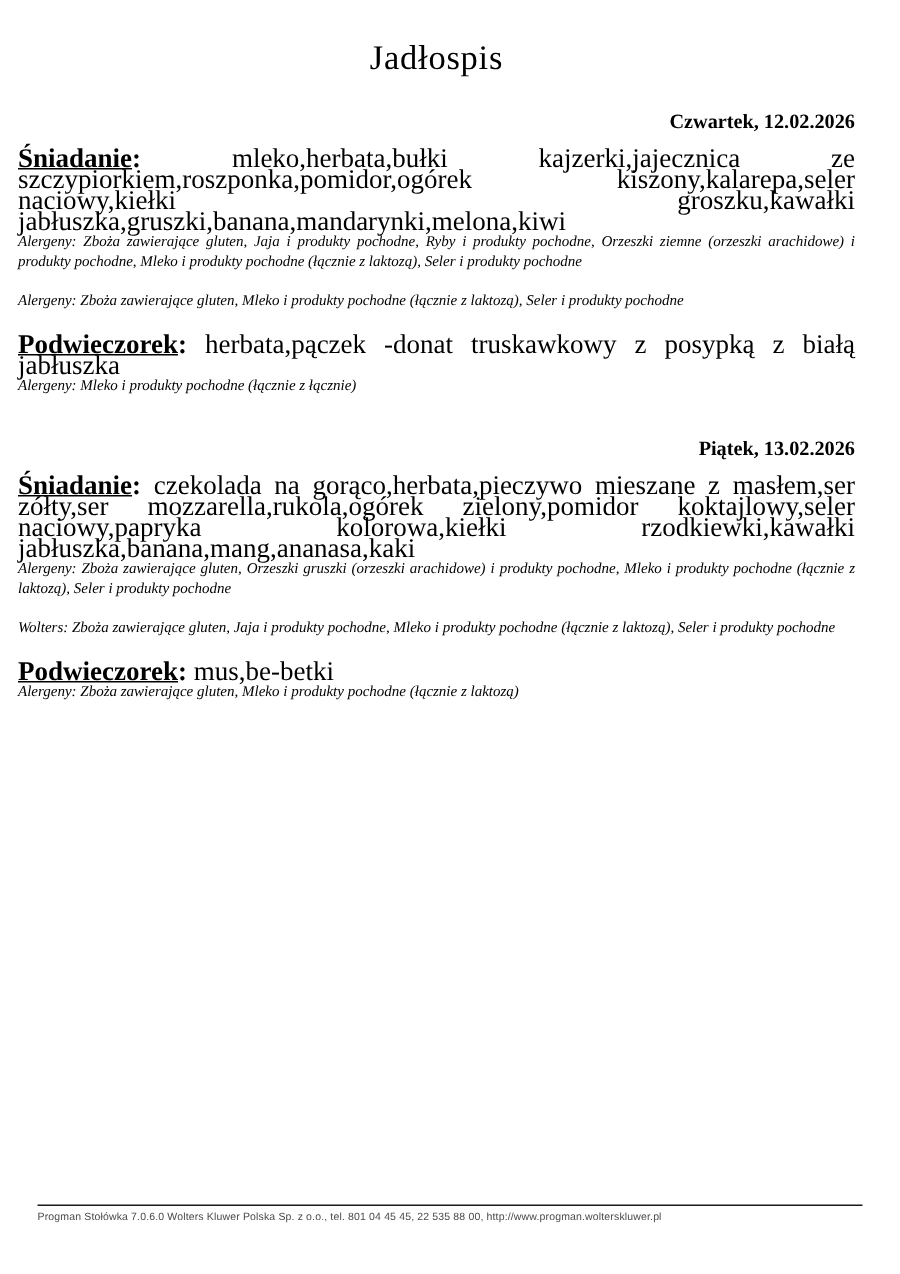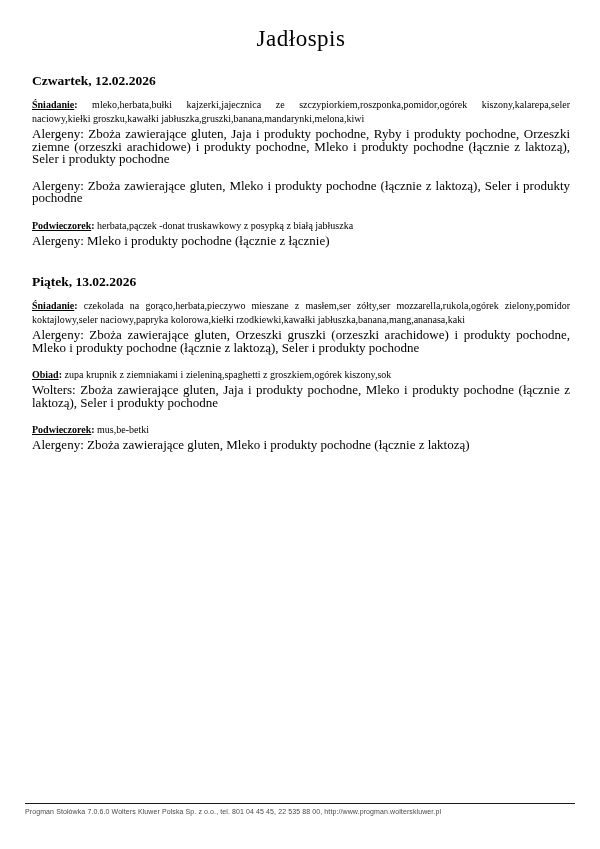--- a/index.html
+++ b/index.html
@@ -5,49 +5,50 @@
   html, body { margin: 0; padding: 0; }
   body {
     width: 600px; height: 849px;
     background: #ffffff;
     position: relative;
     font-family: "Liberation Serif", "DejaVu Serif", serif;
     color: #000000;
     overflow: hidden;
   }
   .page {
-    padding: 26px 30px 0 32px;
+    padding: 26px 30px 0 12px;
   }
   .doc-title {
     font-size: 23px;
     font-weight: normal;
     text-align: center;
     margin: 0 0 21px 0;
     letter-spacing: 0.5px;
   }
   .day-heading {
     font-size: 13.5px;
     font-weight: bold;
-    text-align: left;
+    text-align: right;
     margin: 0 0 9px 0;
   }
   .day + .day { margin-top: 27px; }
   .meal {
-    font-size: 10px;
+    font-size: 18px;
     line-height: 14px;
     text-align: justify;
     margin: 0 0 2px 0;
   }
   .meal-label {
     font-weight: bold;
   }
   .meal-label .u { text-decoration: underline; }
   .meal-label::after { content: ":"; }
   .allergens {
-    font-size: 13px;
+    font-size: 10px;
+    font-style: italic;
     line-height: 12.5px;
     text-align: justify;
     margin: 0 0 14px 0;
   }
   .footer {
     position: absolute;
     left: 25px; right: 25px;
     top: 803px;
     border-top: 1px solid #1a1a1a;
     padding-top: 4px;
@@ -77,21 +78,20 @@
     <p class="meal"><span class="meal-label"><span class="u">Podwieczorek</span></span><span> herbata,pączek -donat truskawkowy z posypką z białą jabłuszka</span></p>
     <p class="allergens">Alergeny: Mleko i produkty pochodne (łącznie z łącznie)</p>
   </section>
 
   <section class="day">
     <h2 class="day-heading">Piątek, 13.02.2026</h2>
 
     <p class="meal"><span class="meal-label"><span class="u">Śniadanie</span></span><span> czekolada na gorąco,herbata,pieczywo mieszane z masłem,ser zółty,ser mozzarella,rukola,ogórek zielony,pomidor koktajlowy,seler naciowy,papryka kolorowa,kiełki rzodkiewki,kawałki jabłuszka,banana,mang,ananasa,kaki</span></p>
     <p class="allergens">Alergeny: Zboża zawierające gluten, Orzeszki gruszki (orzeszki arachidowe) i produkty pochodne, Mleko i produkty pochodne (łącznie z laktozą), Seler i produkty pochodne</p>
 
-    <p class="meal"><span class="meal-label"><span class="u">Obiad</span></span><span> zupa krupnik z ziemniakami i zieleniną,spaghetti z groszkiem,ogórek kiszony,sok</span></p>
     <p class="allergens">Wolters: Zboża zawierające gluten, Jaja i produkty pochodne, Mleko i produkty pochodne (łącznie z laktozą), Seler i produkty pochodne</p>
 
     <p class="meal"><span class="meal-label"><span class="u">Podwieczorek</span></span><span> mus,be-betki</span></p>
     <p class="allergens">Alergeny: Zboża zawierające gluten, Mleko i produkty pochodne (łącznie z laktozą)</p>
   </section>
 
 </div>
 
 <div class="footer">
   <div class="footer-text">Progman Stołówka 7.0.6.0 Wolters Kluwer Polska Sp. z o.o., tel. 801 04 45 45, 22 535 88 00, http://www.progman.wolterskluwer.pl</div>

